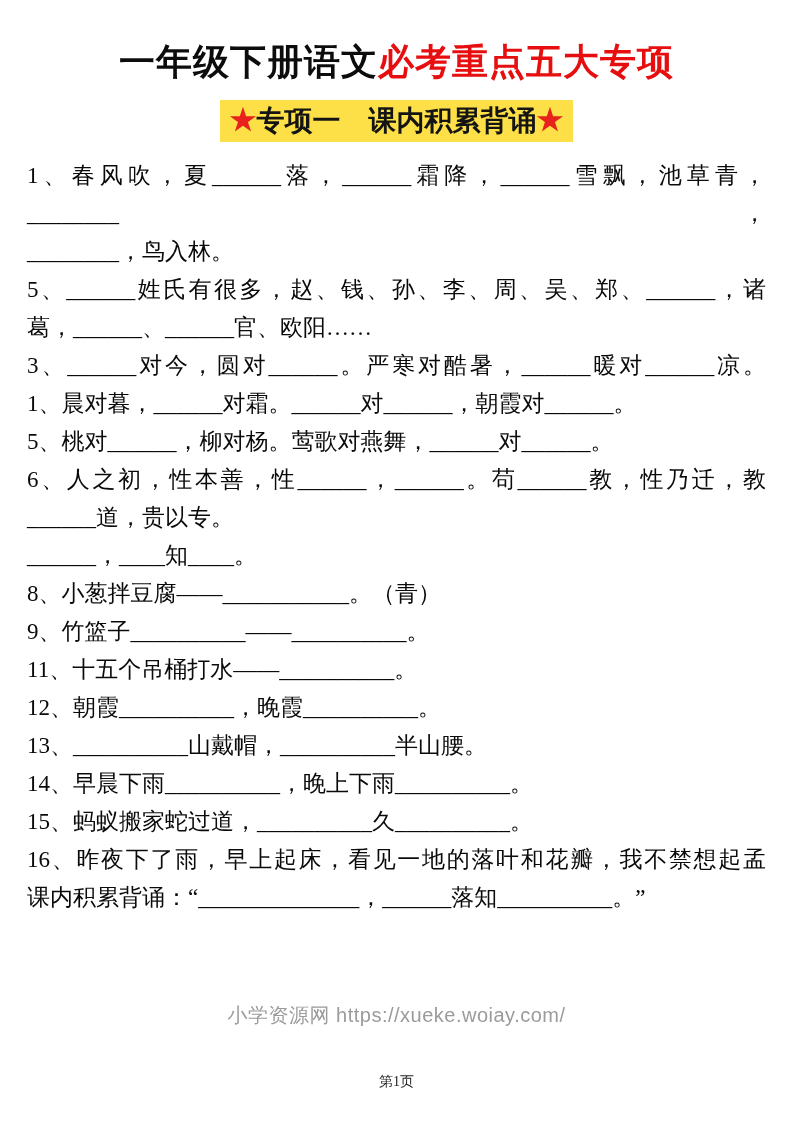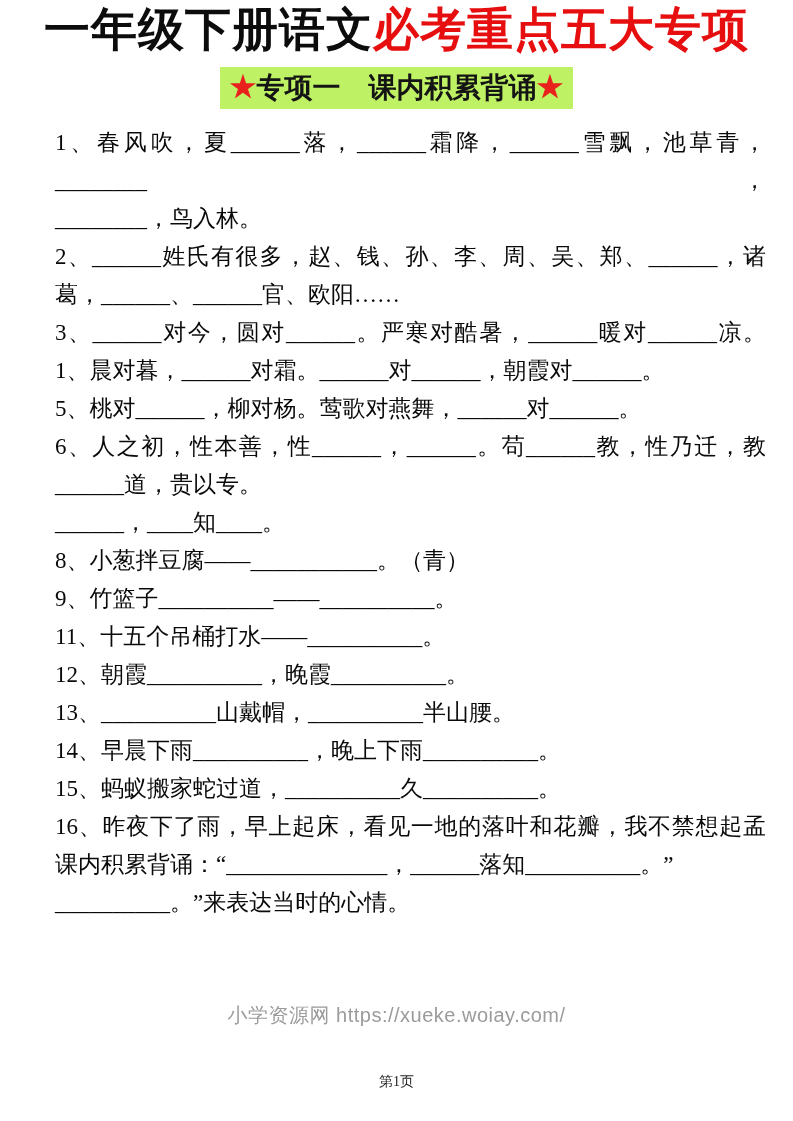--- a/index.html
+++ b/index.html
@@ -8,49 +8,50 @@
     position: relative;
     width: 793px;
     height: 1121px;
     margin: 0 auto;
     background: #ffffff;
     overflow: hidden;
     font-family: "Liberation Serif", serif;
     color: #0a0a0a;
   }
   .title {
+    margin-top: 33px;
     text-align: center;
     font-family: "Liberation Sans", sans-serif;
-    font-size: 46px;
+    font-size: 36px;
     font-weight: 900;
     letter-spacing: 1px;
     line-height: 58px;
     white-space: nowrap;
   }
   .title .t-black { color: #0c0c0c; }
   .title .t-red   { color: #e60e0e; }
   .section-row { text-align: center; margin-top: 9px; }
   .section-bar {
     display: inline-block;
-    background: #bef264;
+    background: #fde047;
     padding: 3px 10px 4px 10px;
     font-size: 28px;
     font-weight: 700;
     line-height: 34px;
     white-space: nowrap;
   }
   .section-bar .star { color: #e8211d; font-size: 30px; }
   .section-bar .sec-title { color: #141414; }
   .content {
     padding: 15px 27px 0 27px;
     font-size: 23px;
     line-height: 38px;
     font-weight: 500;
   }
-  .line { white-space: nowrap; margin-left: 28px; }
+  .line { white-space: nowrap; }
   .just { text-align: justify; text-align-last: justify; white-space: normal; }
   .watermark {
     position: absolute;
     left: 0; right: 0;
     top: 1002px;
     text-align: center;
     font-family: "Liberation Sans", sans-serif;
     font-size: 20px;
     color: #9b9b9b;
     letter-spacing: 0.5px;
@@ -79,21 +80,21 @@
       <span class="star">★</span><span class="sec-title">专项一　课内积累背诵</span><span class="star">★</span>
     </div>
   </div>
 
   <div class="content">
     <div>
       <div class="line just">1、春风吹，夏______落，______霜降，______雪飘，池草青，________，</div>
       <div class="line">________，鸟入林。</div>
     </div>
     <div>
-      <div class="line just">2、______姓氏有很多，赵、钱、孙、李、周、吴、郑、______，诸</div>
+      <div class="line just">5、______姓氏有很多，赵、钱、孙、李、周、吴、郑、______，诸</div>
       <div class="line">葛，______、______官、欧阳……</div>
     </div>
     <div>
       <div class="line just">3、______对今，圆对______。严寒对酷暑，______暖对______凉。</div>
     </div>
     <div>
       <div class="line">1、晨对暮，______对霜。______对______，朝霞对______。</div>
     </div>
     <div>
       <div class="line">5、桃对______，柳对杨。莺歌对燕舞，______对______。</div>
@@ -124,20 +125,19 @@
       <div class="line">14、早晨下雨__________，晚上下雨__________。</div>
     </div>
     <div>
       <div class="line">15、蚂蚁搬家蛇过道，__________久__________。</div>
     </div>
     <div>
       <div class="line just">16、昨夜下了雨，早上起床，看见一地的落叶和花瓣，我不禁想起孟</div>
       <div class="line">课内积累背诵：“______________，______落知__________。”</div>
     </div>
     <div>
-      <div class="line">__________。”来表达当时的心情。</div>
     </div>
   </div>
 
   <div class="watermark">小学资源网 https://xueke.woiay.com/</div>
   <div class="page-num">第1页</div>
 
 </div>
 
 </body></html>

